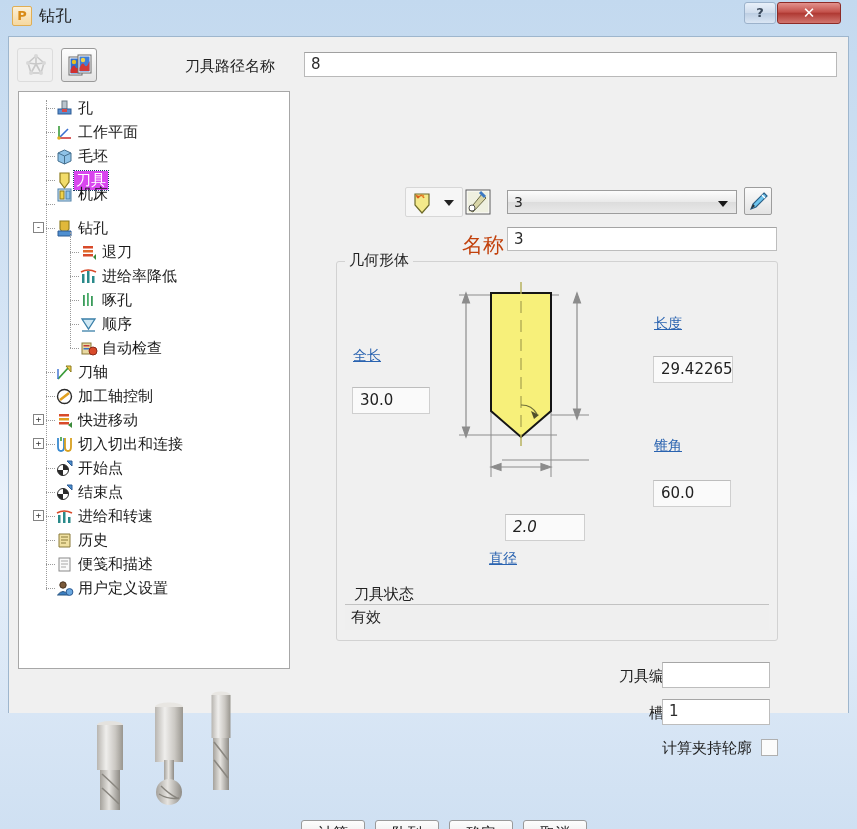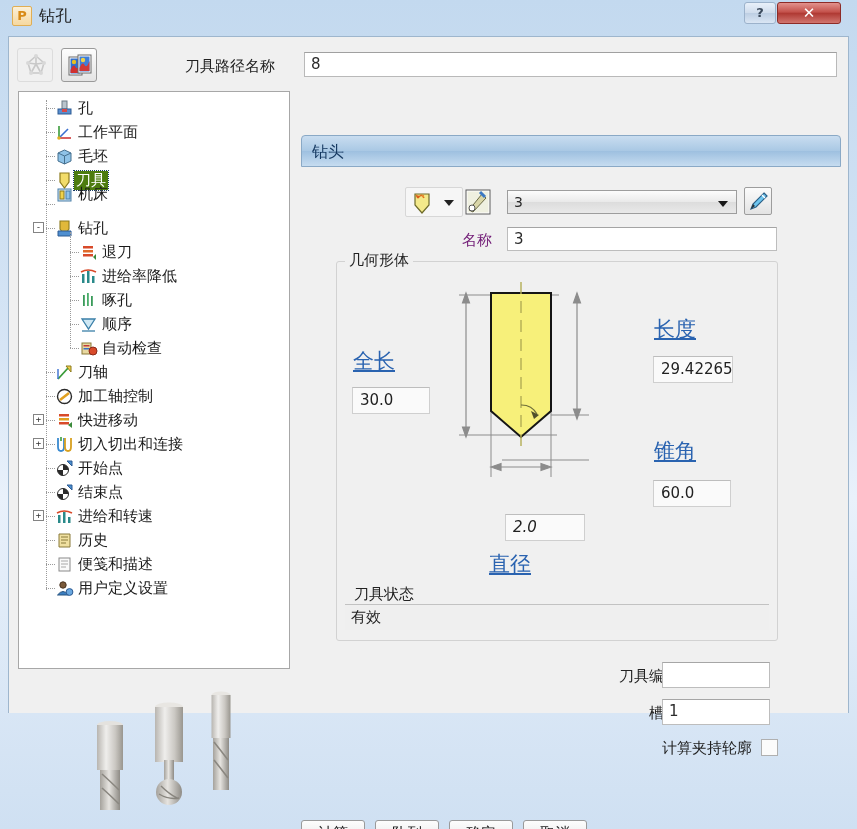--- a/index.html
+++ b/index.html
@@ -102,21 +102,21 @@
   .tree-row {
     position: absolute; left: 0; height: 24px;
     display: flex; align-items: center;
     white-space: nowrap;
   }
   .tnode-label {
     font-size: 15px; color: #1a1a1a;
     padding-left: 4px;
   }
   .tnode-label.sel {
-    background: #4d7c0f; color: #fff;
+    background: #d946ef; color: #fff;
     outline: 1px dotted #1a3c66;
     padding: 0 2px;
   }
   .ticon { width: 19px; height: 19px; position: relative; flex: 0 0 19px; }
   .expander {
     position: absolute; width: 11px; height: 11px;
     border: 1px solid #848484; background: #fff;
     font-size: 9px; line-height: 9px; text-align: center;
     color: #333; font-family: "DejaVu Sans Mono", monospace;
   }
@@ -180,21 +180,21 @@
   }
   .pencil-btn {
     position: absolute; left: 735px; top: 150px;
     width: 28px; height: 28px;
     border: 1px solid #9d9d9d; border-radius: 2px;
     background: linear-gradient(to bottom, #fbfbfb, #e3e3e3);
   }
 
   .name-label {
     position: absolute; left: 453px; top: 194px;
-    font-size: 15px; color: #701a75;
+    font-size: 21px; color: #c2410c;
   }
   .name-input {
     position: absolute; left: 498px; top: 190px;
     width: 270px; height: 24px;
     background: #fff; border: 1px solid #bdbdbd; border-top-color:#a4a4a4;
     font-size: 15px; color: #2b2b2b;
     padding: 1px 6px; line-height: 20px;
   }
 
   
@@ -206,21 +206,21 @@
   }
   .geo-legend {
     position: absolute; left: 336px; top: 214px;
     background: #f0f0f0;
     padding: 0 4px;
     font-size: 15px; color: #222;
   }
 
   .linklabel {
     position: absolute;
-    font-size: 21px;
+    font-size: 14px;
     color: #2a63b0;
     text-decoration: underline;
     cursor: pointer;
   }
   .valbox {
     position: absolute;
     background: #fafafa;
     border: 1px solid #cfcfcf;
     border-top-color: #bdbdbd;
     font-size: 15px; color: #222;
@@ -552,21 +552,20 @@
 
         <g>
           <ellipse cx="152" cy="13" rx="9.5" ry="3.5" fill="#e8e6e2"></ellipse>
           <rect x="142.5" y="13" width="19" height="43" fill="url(#shankg)"></rect>
           <rect x="144" y="56" width="16" height="52" fill="url(#flg)"></rect>
           <path d="M145 60 q8 10 14 18 M145 78 q8 10 14 18" stroke="#8a8780" stroke-width="1.6" fill="none"></path>
         </g>
       </svg>
     </div>
 
-    <div class="panel-header">钻头</div>
 
     <div class="tool-type-btn">
       <span style="position:absolute;left:5px;top:4px;">
         <svg width="22" height="23" viewBox="0 0 22 23">
           <path d="M4 2 H18 V13 L11 21 L4 13 Z" fill="#f3e98a" stroke="#6d6a2a" stroke-width="1.2"></path>
           <path d="M5 3 q2 3 4 1 t4 2" stroke="#e07020" stroke-width="1.5" fill="none"></path>
           <circle cx="7" cy="5" r="1.4" fill="#dd5d1c"></circle>
           <circle cx="12" cy="4" r="1.2" fill="#e98d30"></circle>
         </svg>
       </span>

